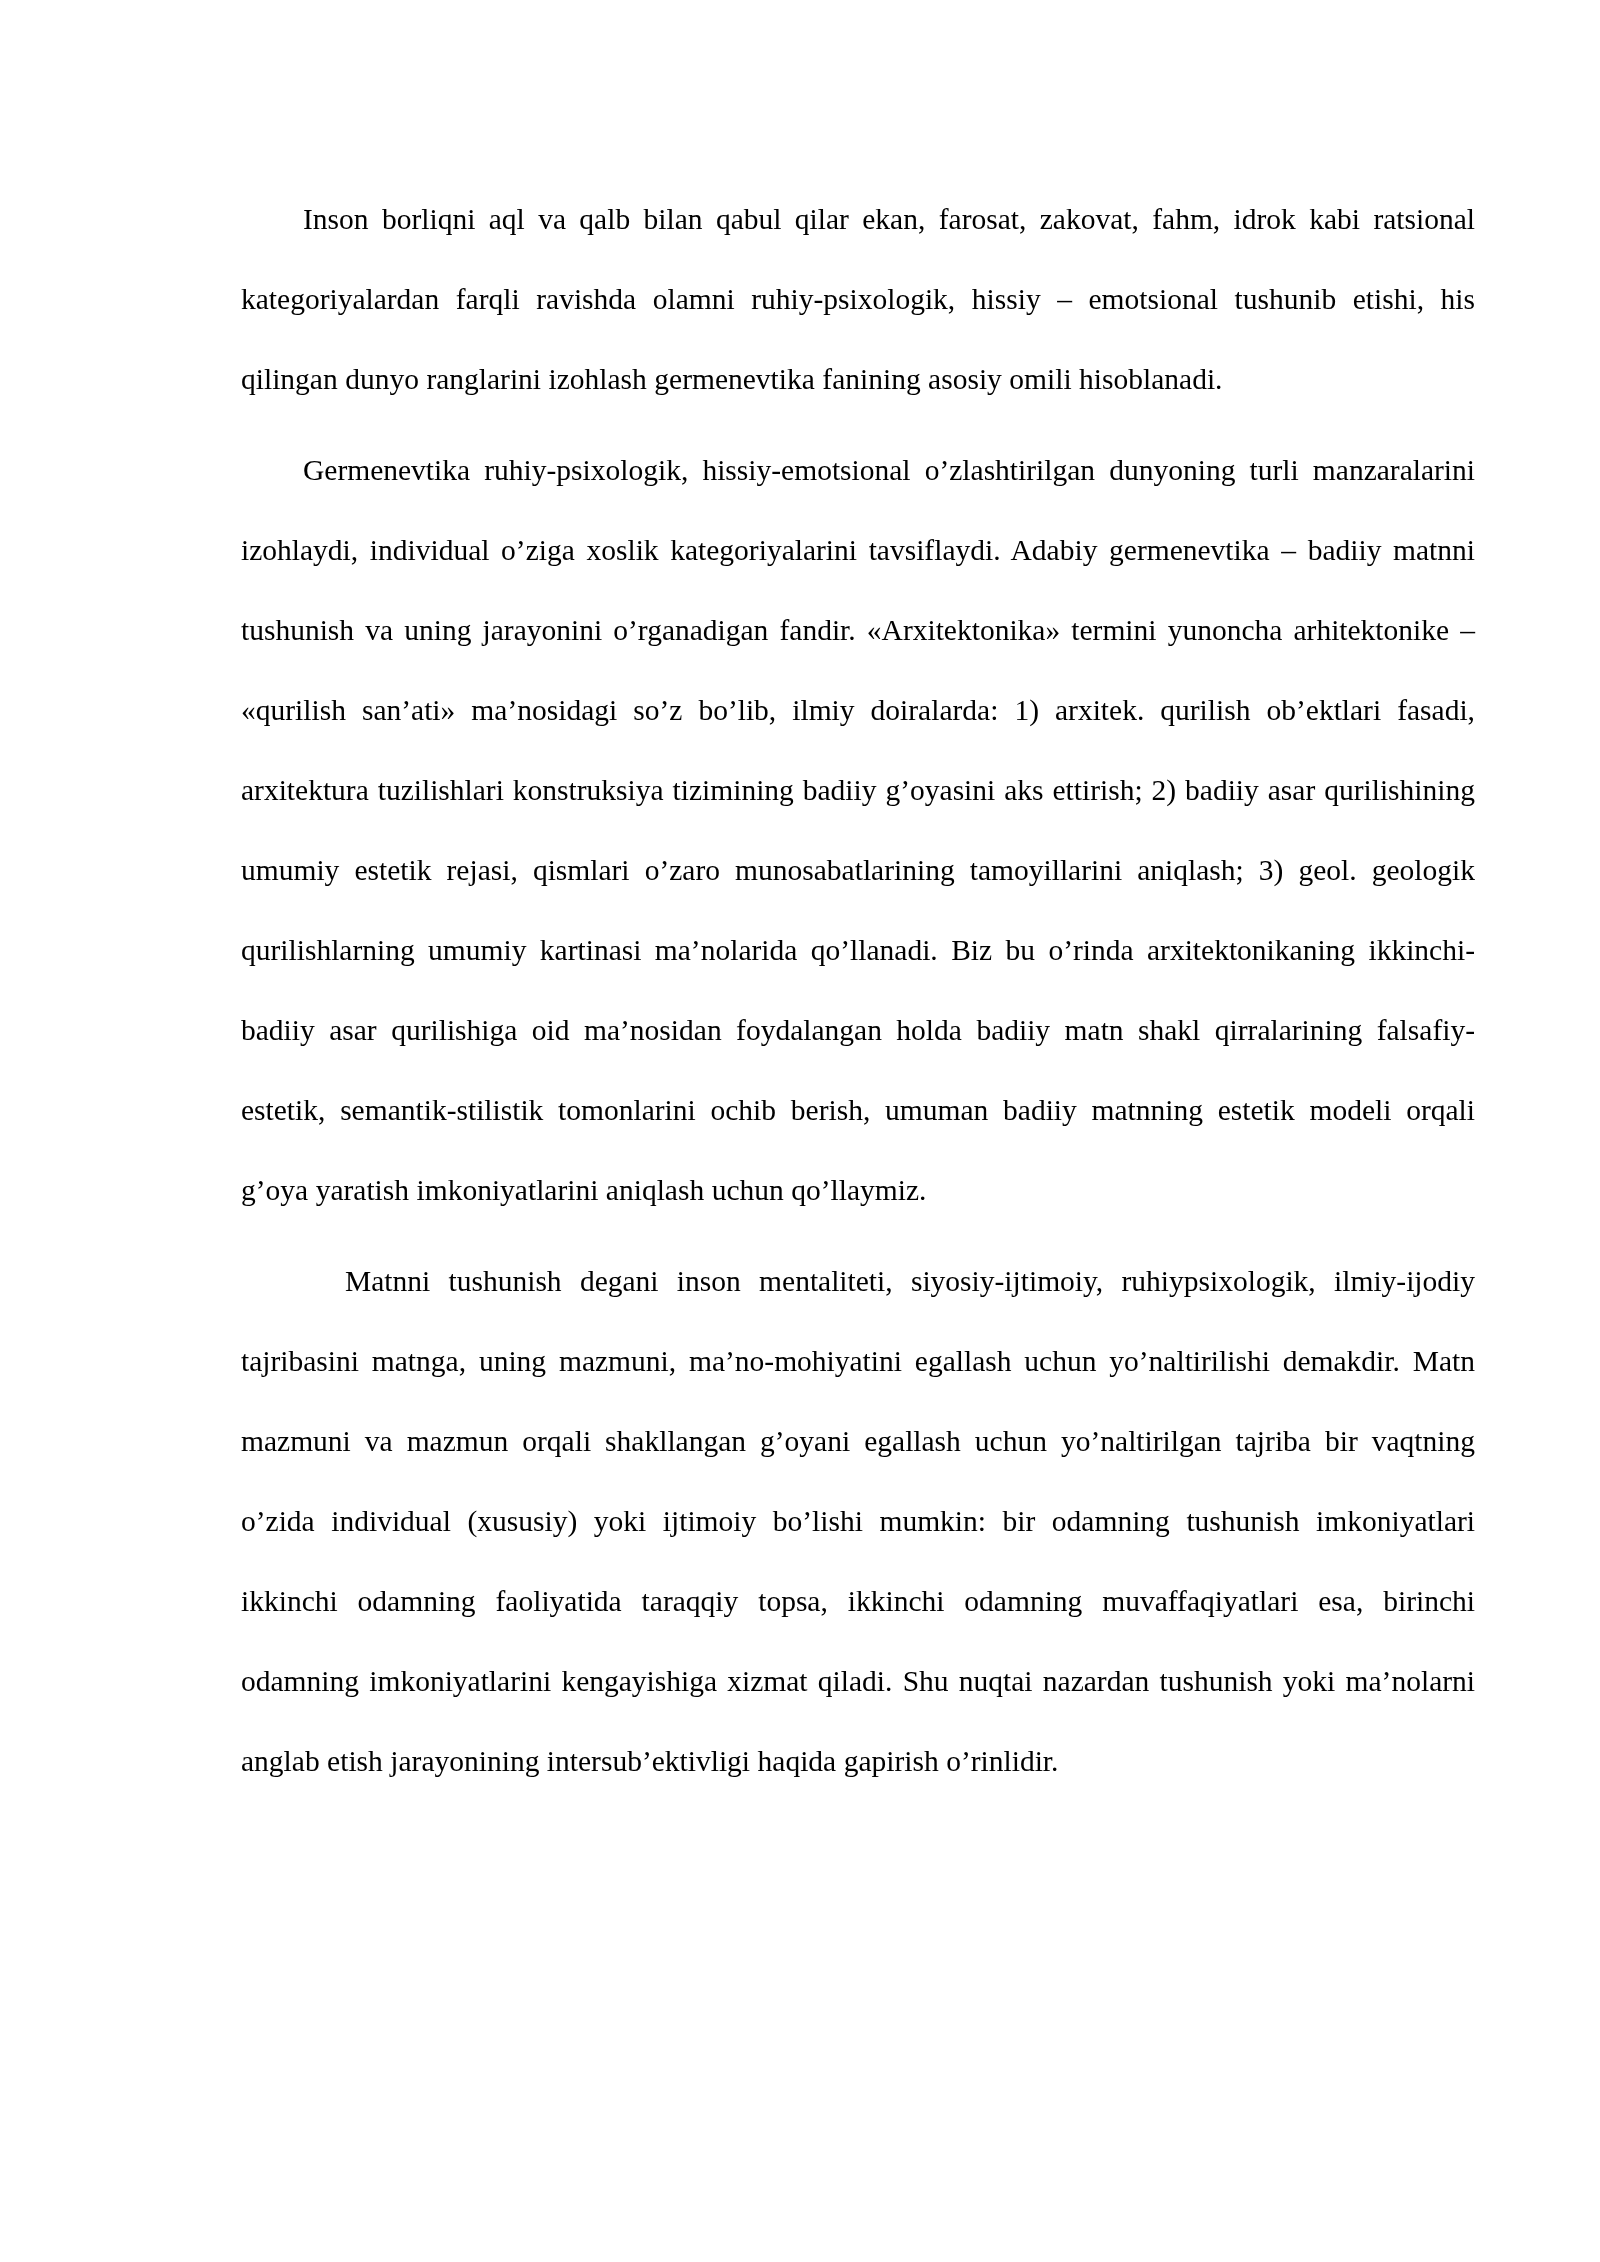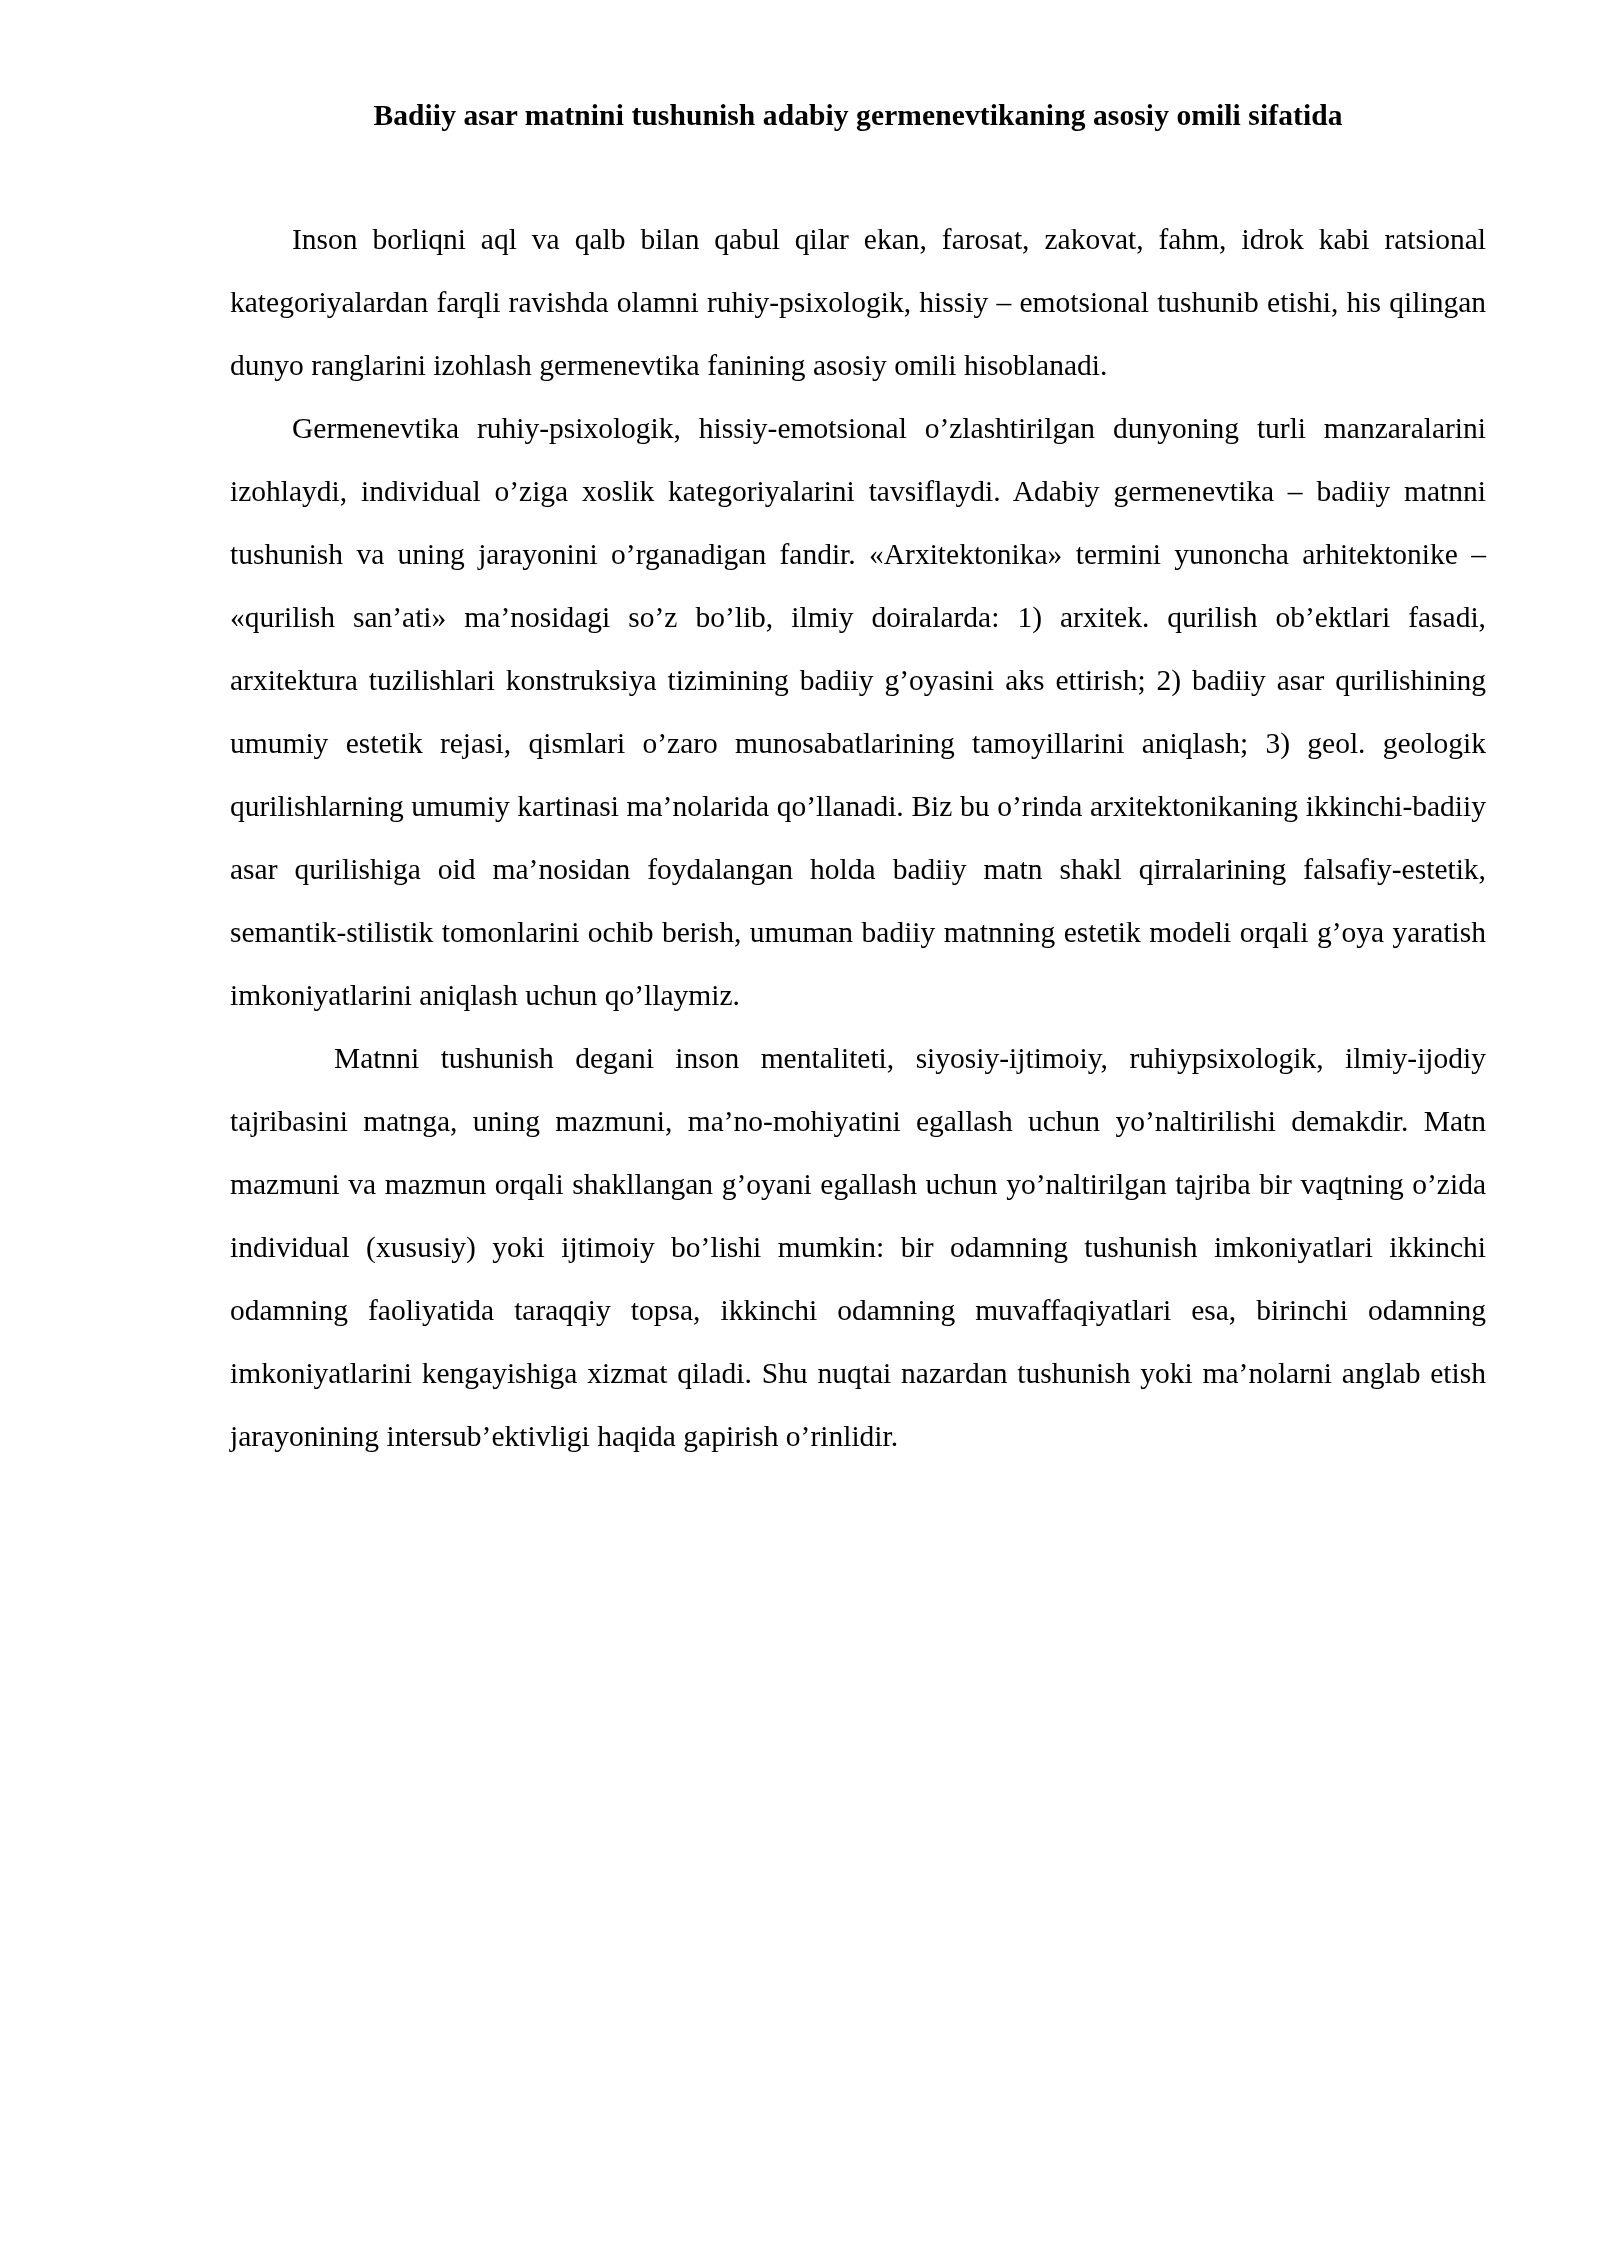--- a/index.html
+++ b/index.html
@@ -33,24 +33,24 @@
     text-align: center;
     line-height: 1.35;
     margin: 0 0 0 0;
     letter-spacing: 0.1px;
   }
   .spacer-after-title {
     height: 72px;
   }
   p.para {
     font-size: 29.5px;
-    line-height: 63px;
+    line-height: 80px;
     text-align: justify;
     text-justify: inter-word;
-    margin: 0;
+    margin: 11px;
     padding: 0;
     hyphens: none;
     -webkit-hyphens: none;
     word-spacing: 0.1px;
   }
   p.para.indent-small {
     text-indent: 62px;
   }
   p.para.indent-large {
     text-indent: 104px;
@@ -58,21 +58,20 @@
   p.para:last-child {
     text-align: justify;
   }
 </style>
 </head>
 <body>
 
 <div class="page">
   <div class="content">
 
-    <h1 class="doc-title">Badiiy asar matnini tushunish adabiy germenevtikaning asosiy omili sifatida</h1>
 
     <div class="spacer-after-title"></div>
 
     <p class="para indent-small">Inson borliqni aql va qalb bilan qabul qilar ekan, farosat, zakovat, fahm, idrok kabi ratsional kategoriyalardan farqli ravishda olamni ruhiy-psixologik, hissiy – emotsional tushunib etishi, his qilingan dunyo ranglarini izohlash germenevtika fanining asosiy omili hisoblanadi.</p>
 
     <p class="para indent-small">Germenevtika ruhiy-psixologik, hissiy-emotsional o’zlashtirilgan dunyoning turli manzaralarini izohlaydi, individual o’ziga xoslik kategoriyalarini tavsiflaydi. Adabiy germenevtika – badiiy matnni tushunish va uning jarayonini o’rganadigan fandir. «Arxitektonika» termini yunoncha arhitektonike – «qurilish san’ati» ma’nosidagi so’z bo’lib, ilmiy doiralarda: 1) arxitek. qurilish ob’ektlari fasadi, arxitektura tuzilishlari konstruksiya tizimining badiiy g’oyasini aks ettirish; 2) badiiy asar qurilishining umumiy estetik rejasi, qismlari o’zaro munosabatlarining tamoyillarini aniqlash; 3) geol. geologik qurilishlarning umumiy kartinasi ma’nolarida qo’llanadi. Biz bu o’rinda arxitektonikaning ikkinchi-badiiy asar qurilishiga oid ma’nosidan foydalangan holda badiiy matn shakl qirralarining falsafiy-estetik, semantik-stilistik tomonlarini ochib berish, umuman badiiy matnning estetik modeli orqali g’oya yaratish imkoniyatlarini aniqlash uchun qo’llaymiz.</p>
 
     <p class="para indent-large">Matnni tushunish degani inson mentaliteti, siyosiy-ijtimoiy, ruhiypsixologik, ilmiy-ijodiy tajribasini matnga, uning mazmuni, ma’no-mohiyatini egallash uchun yo’naltirilishi demakdir. Matn mazmuni va mazmun orqali shakllangan g’oyani egallash uchun yo’naltirilgan tajriba bir vaqtning o’zida individual (xususiy) yoki ijtimoiy bo’lishi mumkin: bir odamning tushunish imkoniyatlari ikkinchi odamning faoliyatida taraqqiy topsa, ikkinchi odamning muvaffaqiyatlari esa, birinchi odamning imkoniyatlarini kengayishiga xizmat qiladi. Shu nuqtai nazardan tushunish yoki ma’nolarni anglab etish jarayonining intersub’ektivligi haqida gapirish o’rinlidir.</p>
 
 

